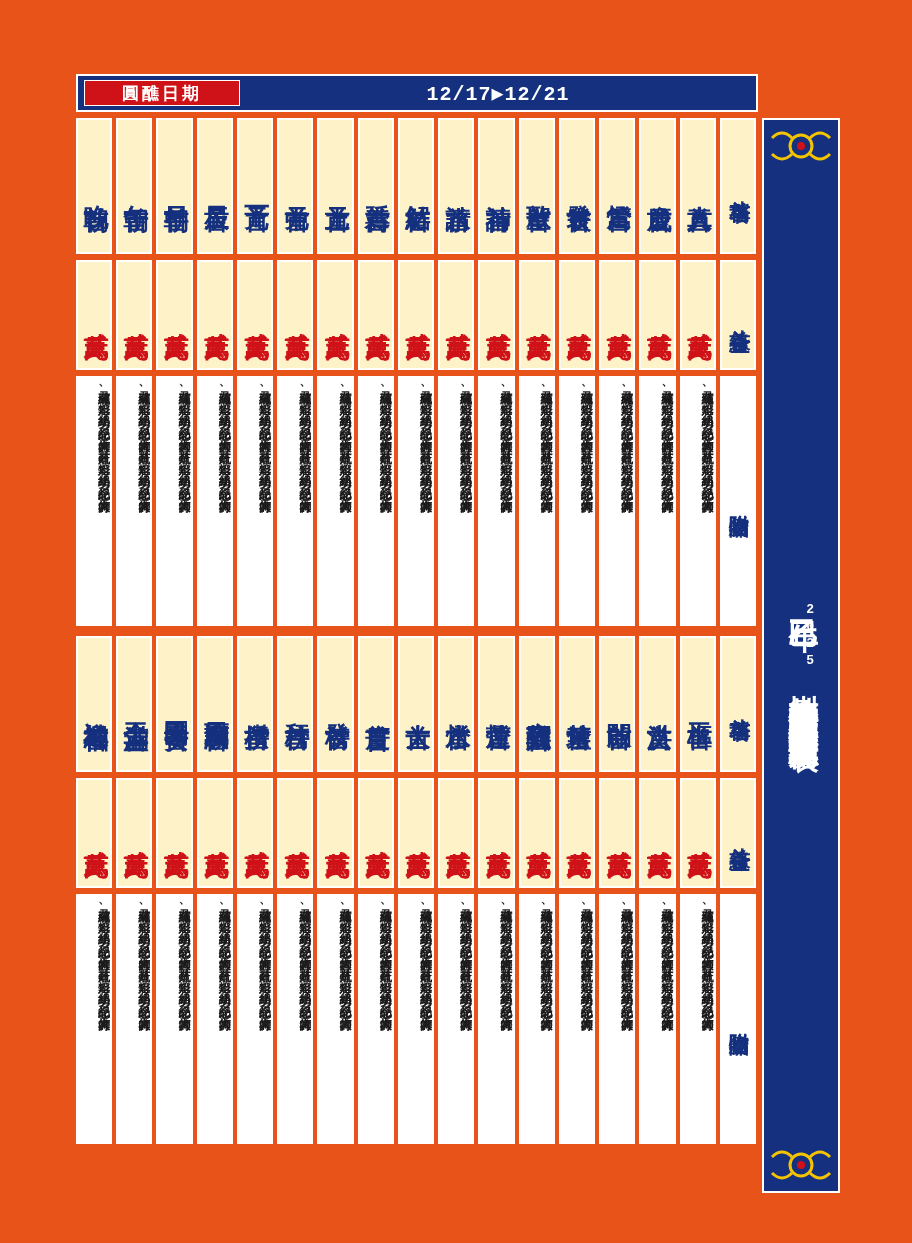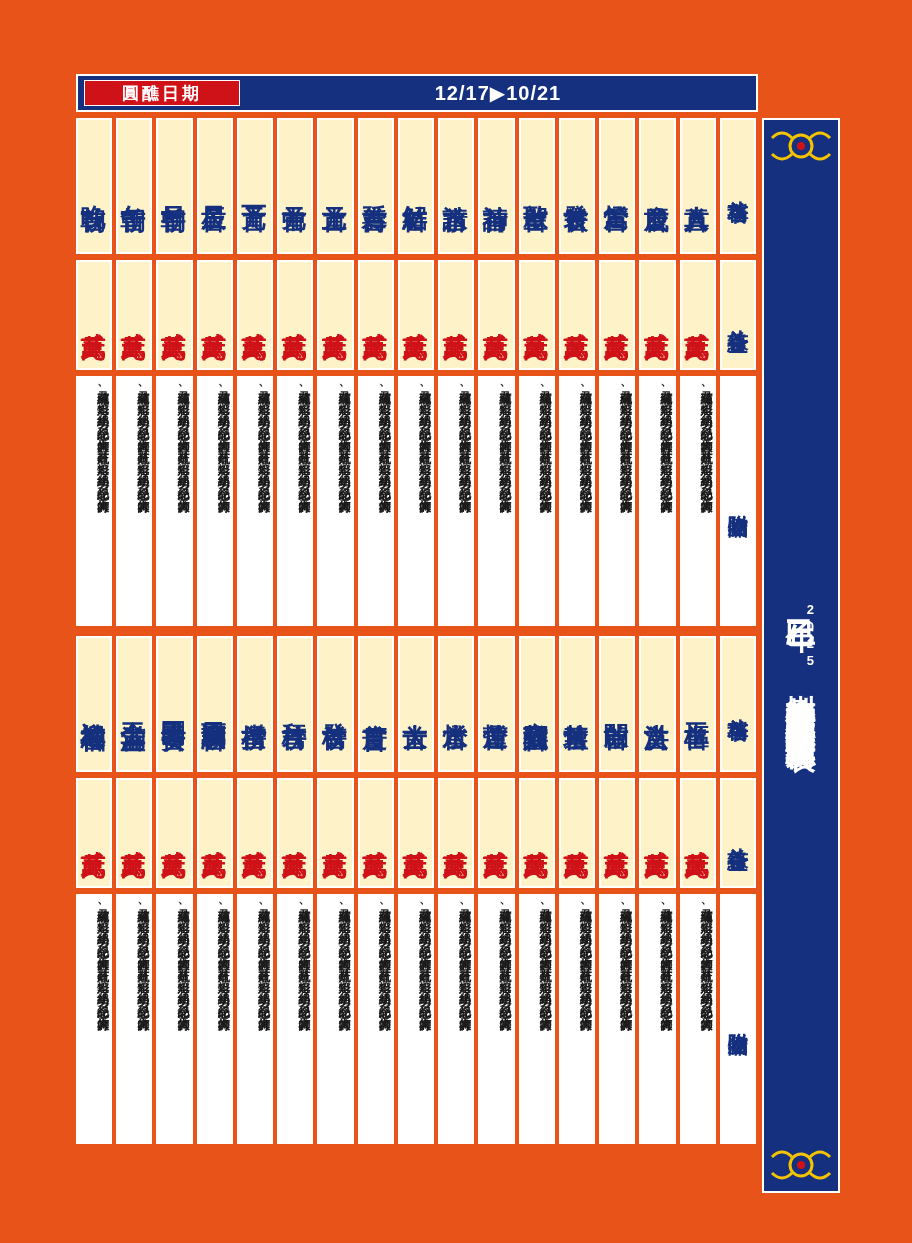--- a/index.html
+++ b/index.html
@@ -9,20 +9,21 @@
     height: 1243px;
     background: #e8531a;
     font-family: "Liberation Sans", "DejaVu Sans", sans-serif;
     overflow: hidden;
   }
   .page {
     position: relative;
     width: 912px;
     height: 1243px;
     background: #e8531a;
+    font-family: Liberation Mono, monospace;
   }
 
   
   .header-bar {
     position: absolute;
     left: 76px;
     top: 74px;
     width: 682px;
     height: 38px;
     background: #14307e;
@@ -193,21 +194,21 @@
   }
 </style>
 </head>
 <body>
 
 <div class="page">
 
   <div class="header-bar">
     <div class="header-date-tag">圓醮日期</div>
     <div class="header-date-main">
-      <span>12/17▶10/21</span>
+      <span>12/17▶12/21</span>
     </div>
   </div>
 
   <div class="banner">
     <div class="banner-orn">
       <svg width="74" height="48" viewBox="0 0 74 48">
         <g fill="none" stroke="#f5c400" stroke-width="3">
           <circle cx="37" cy="24" r="11"></circle>
           <path d="M8 16 q10 -10 20 0 M8 32 q10 10 20 0"></path>
           <path d="M66 16 q-10 -10 -20 0 M66 32 q-10 10 -20 0"></path>

